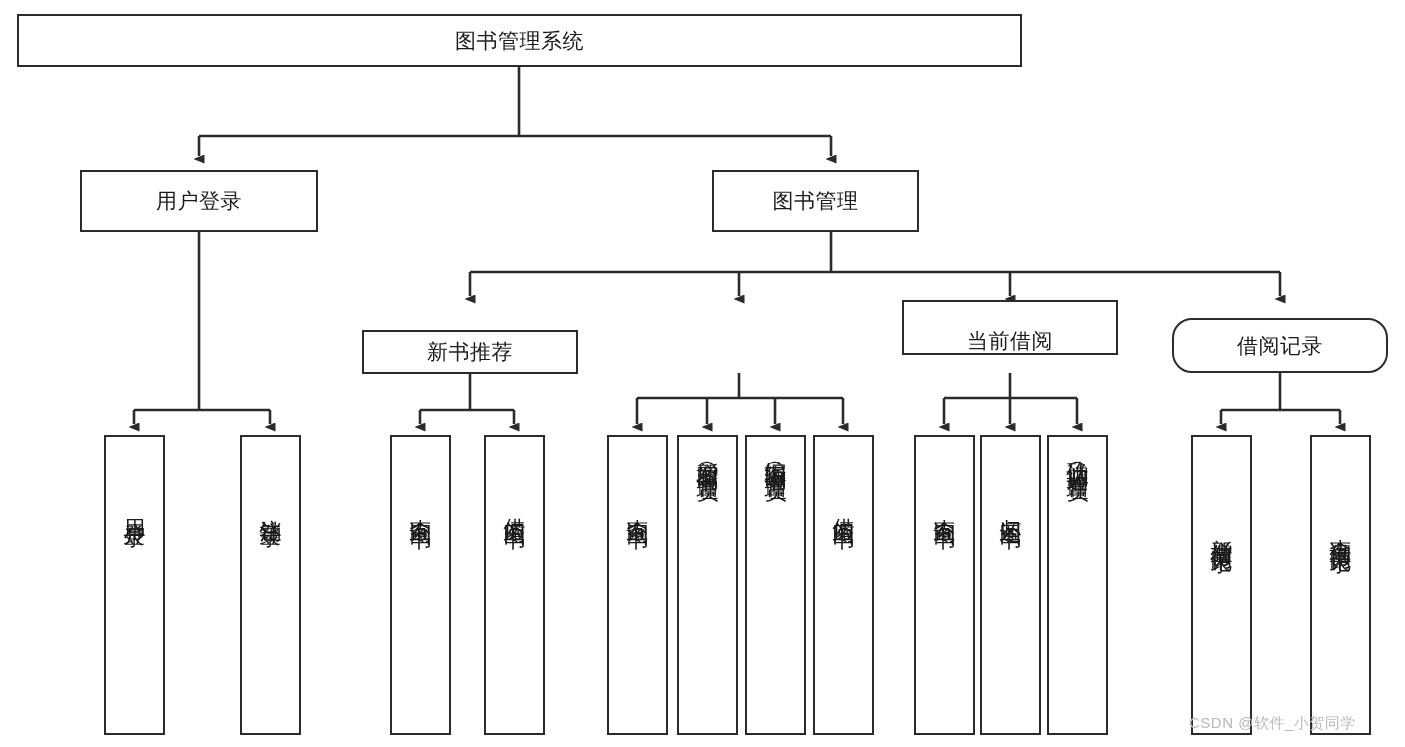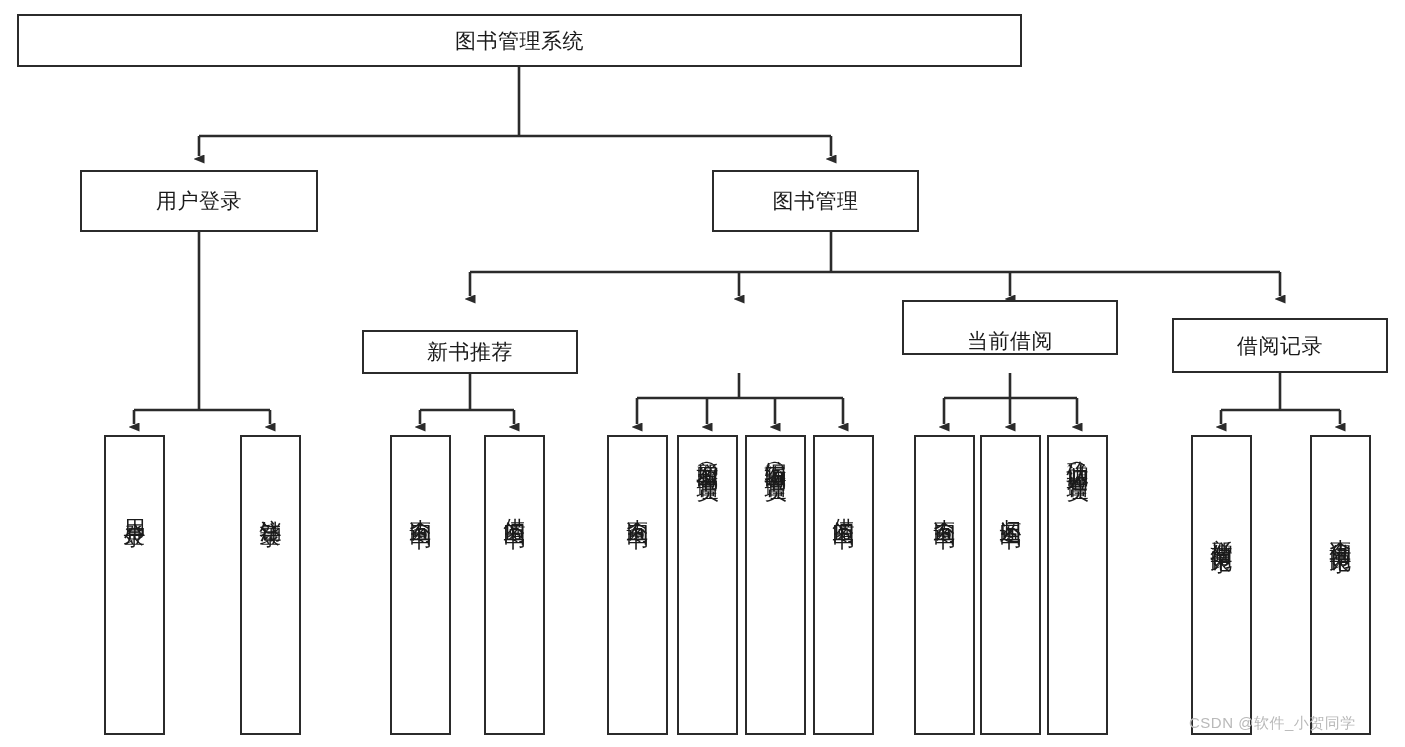--- a/index.html
+++ b/index.html
@@ -139,21 +139,21 @@
   <div class="node horizontal" style="left:712px; top:170px; width:207px; height:62px;">
     <span class="node-label">图书管理</span>
   </div>
 
   <div class="node horizontal" style="left:362px; top:318px; width:216px; height:44px;margin-top:12px;">
     <span class="node-label">新书推荐</span>
   </div>
   <div class="node horizontal" style="left:902px; top:300px; width:216px; height:55px;align-items:flex-end;">
     <span class="node-label">当前借阅</span>
   </div>
-  <div class="node horizontal" style="left:1172px; top:318px; width:216px; height:55px;">
+  <div class="node horizontal" style="left:1172px; top:318px; width:216px; height:55px;border-radius:20px;">
     <span class="node-label">借阅记录</span>
   </div>
 
   <div class="node vertical mid" style="left:104px; top:435px; width:61px; height:300px;">
     <span class="node-label">用户登录</span>
   </div>
   <div class="node vertical mid" style="left:240px; top:435px; width:61px; height:300px;">
     <span class="node-label">注销登录</span>
   </div>
 

